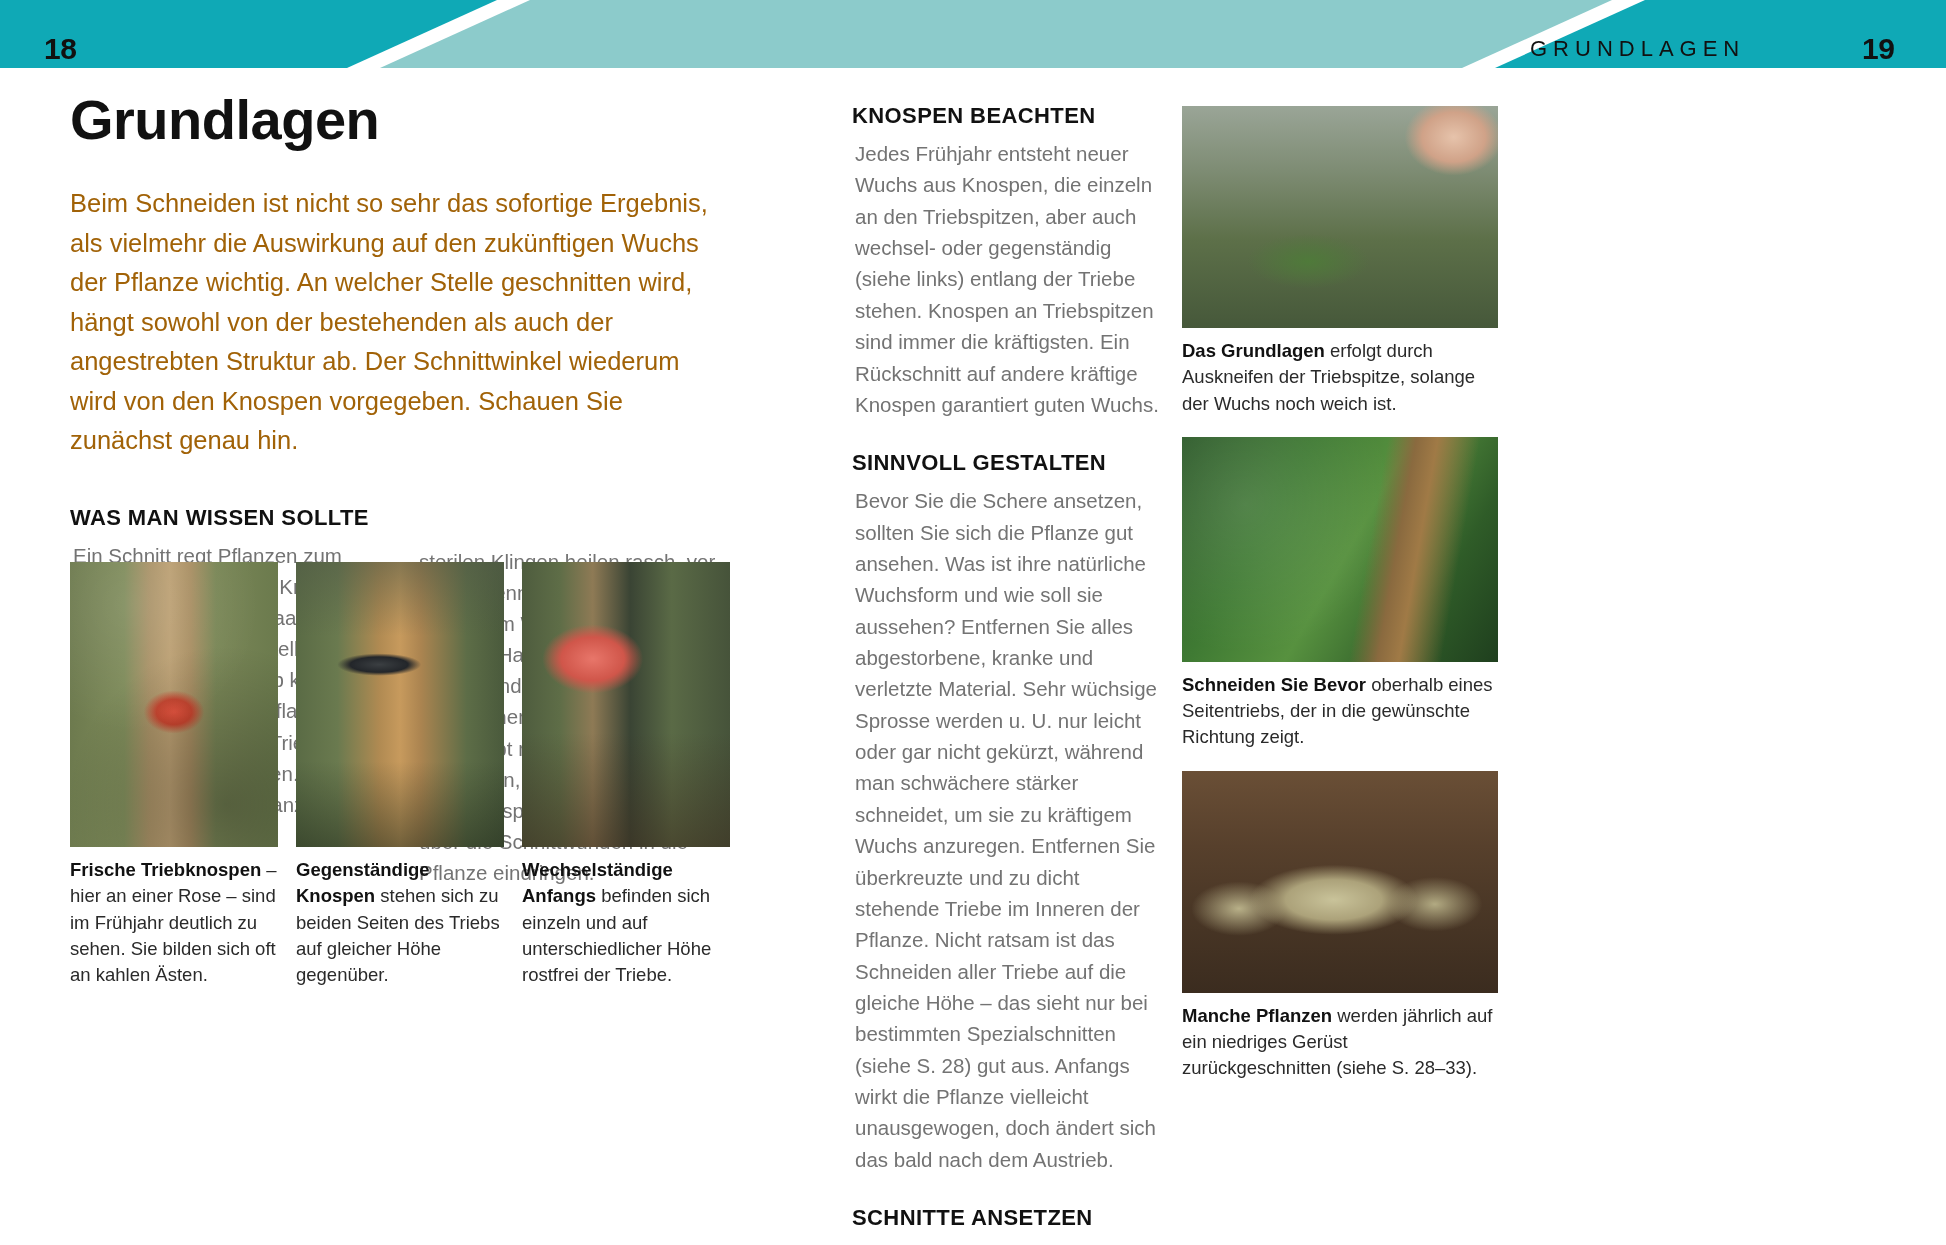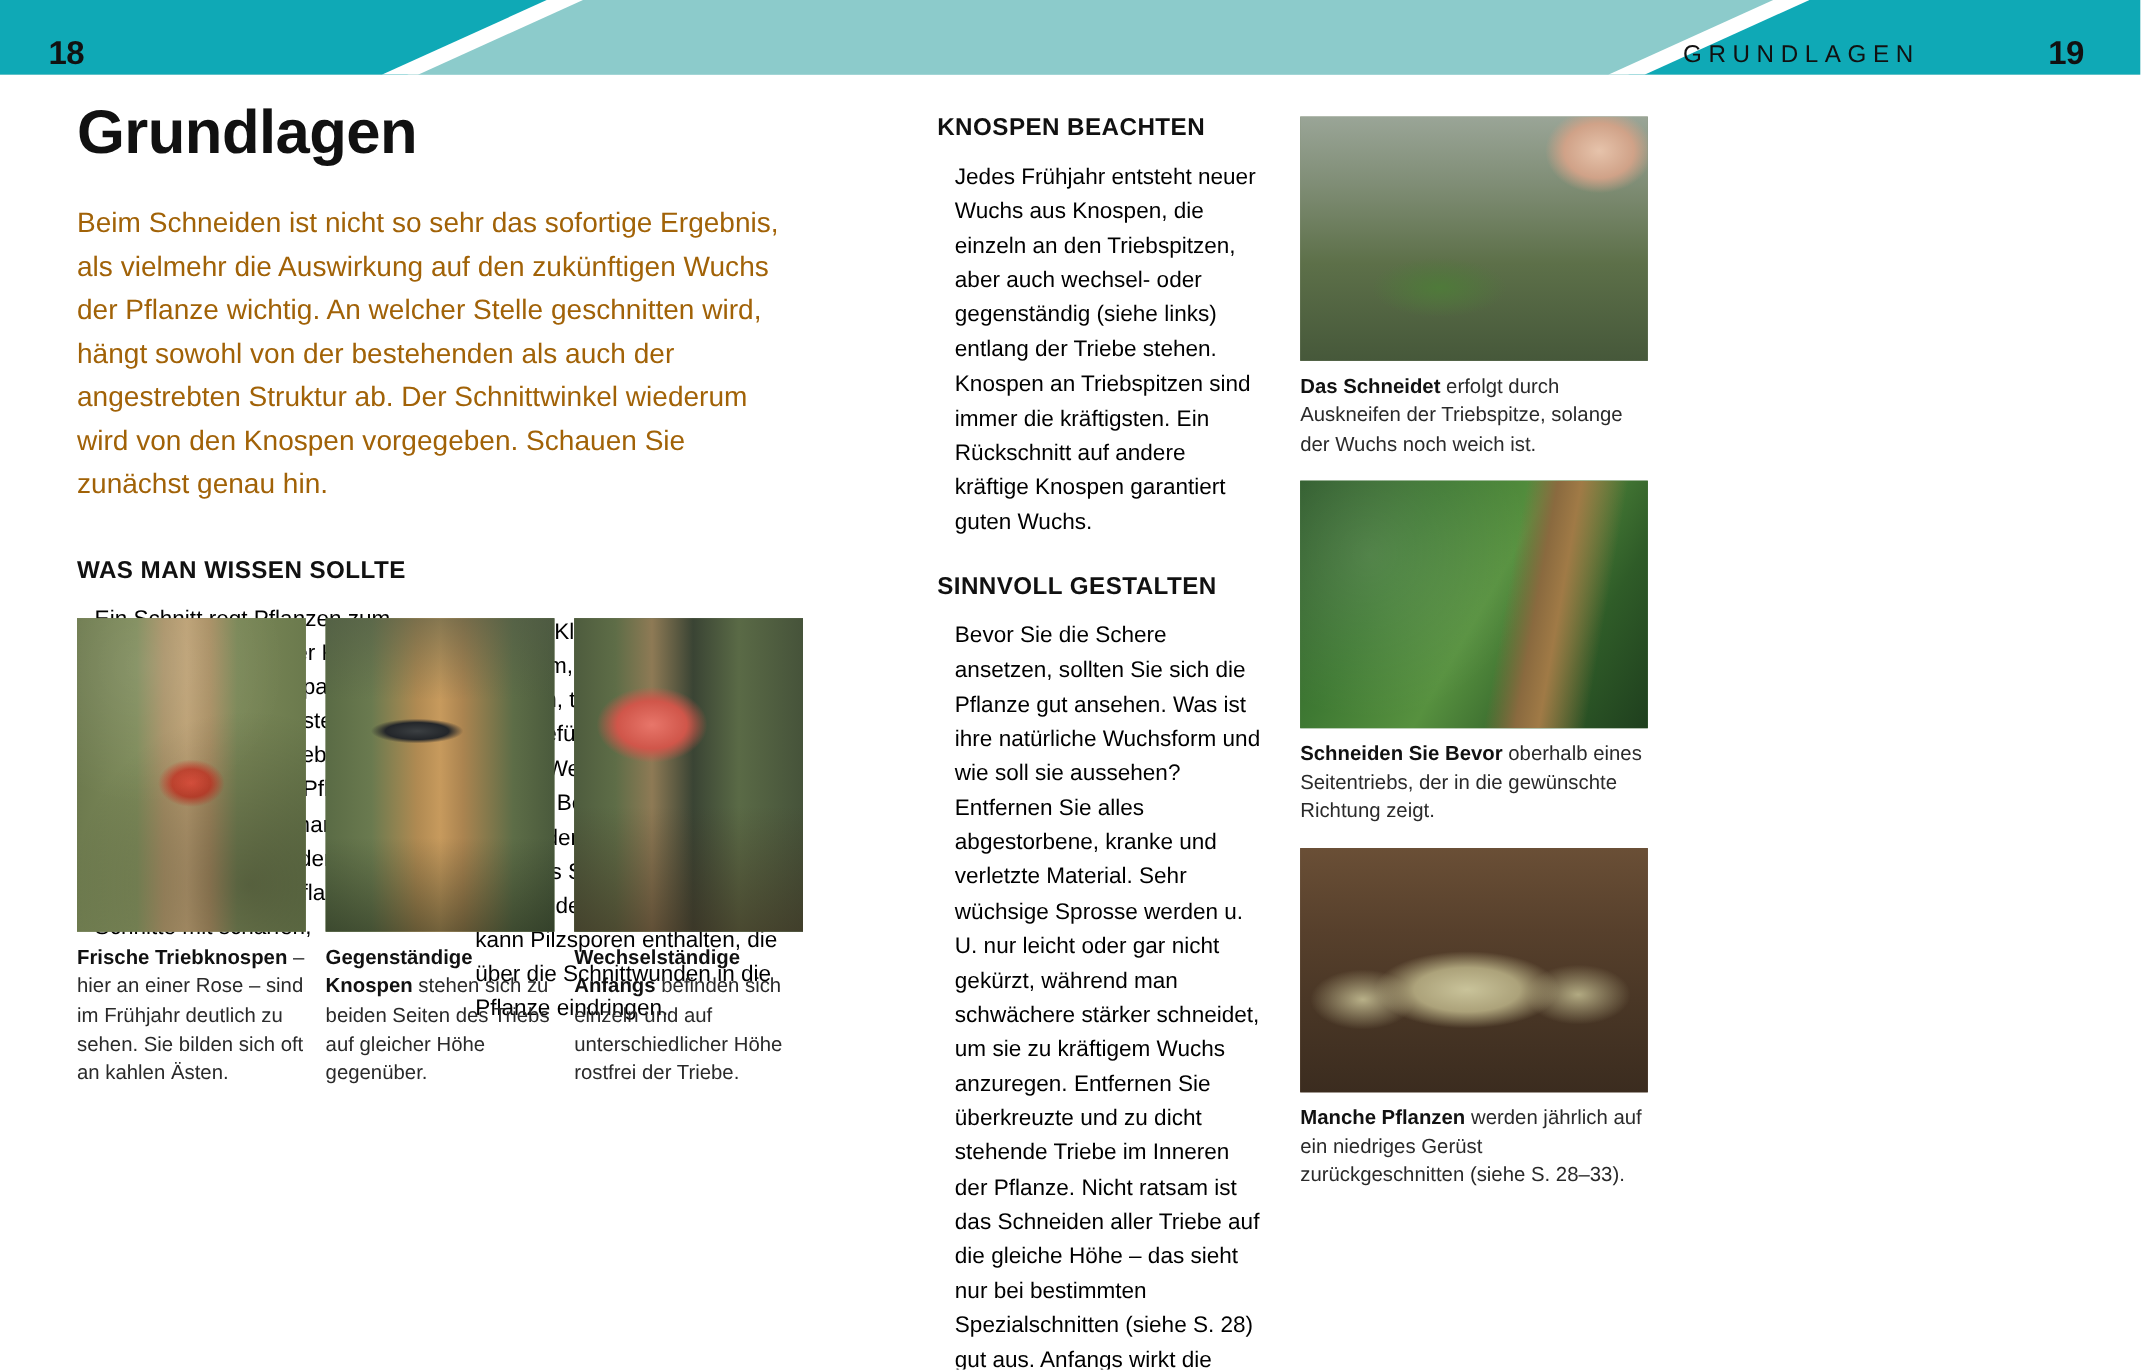--- a/index.html
+++ b/index.html
@@ -105,22 +105,22 @@
     font-weight: bold;
     letter-spacing: 0.4px;
     margin: 0 0 9px 0;
     color: #111;
     text-transform: uppercase;
   }
 
   .body-text {
     font-size: 20.5px;
     line-height: 1.52;
-    color: #000000;
-    margin: 16px;
+    color: #737373;
+    margin: 3px;
   }
 
   
   .two-col {
     display: flex;
     gap: 32px;
     width: 660px;
   }
   .two-col .col { width: 314px; }
   .two-col .col.c2 { padding-top: 38px; }
@@ -312,21 +312,21 @@
   </div>
   <div class="rp-block">
     <div class="h2">SCHNITTE ANSETZEN</div>
     <p class="body-text">Setzen Sie die Schere immer knapp über einer Knospe bzw. einem Knospenpaar an. Schneidet man zu weit über der Knospe, bleibt ein Stummel, der vertrocknet und den ganzen Trieb zum Absterben bringen kann. Schneidet man zu nah an der Knospe,</p>
   </div>
 </div>
 
 <div class="rp-photos">
   <div>
     <div class="rp-photo ph-tip" style="height:222px"></div>
-    <div class="rp-cap"><b>Das Schneidet</b><span> erfolgt durch Auskneifen der Triebspitze, solange der Wuchs noch weich ist.</span></div>
+    <div class="rp-cap"><b>Das Grundlagen</b><span> erfolgt durch Auskneifen der Triebspitze, solange der Wuchs noch weich ist.</span></div>
   </div>
   <div>
     <div class="rp-photo ph-leaf" style="height:225px"></div>
     <div class="rp-cap"><b>Schneiden Sie Bevor</b><span> oberhalb eines Seitentriebs, der in die gewünschte Richtung zeigt.</span></div>
   </div>
   <div>
     <div class="rp-photo ph-frame" style="height:222px"></div>
     <div class="rp-cap"><b>Manche Pflanzen</b><span> werden jährlich auf ein niedriges Gerüst zurückgeschnitten (siehe S. 28–33).</span></div>
   </div>
 </div>

